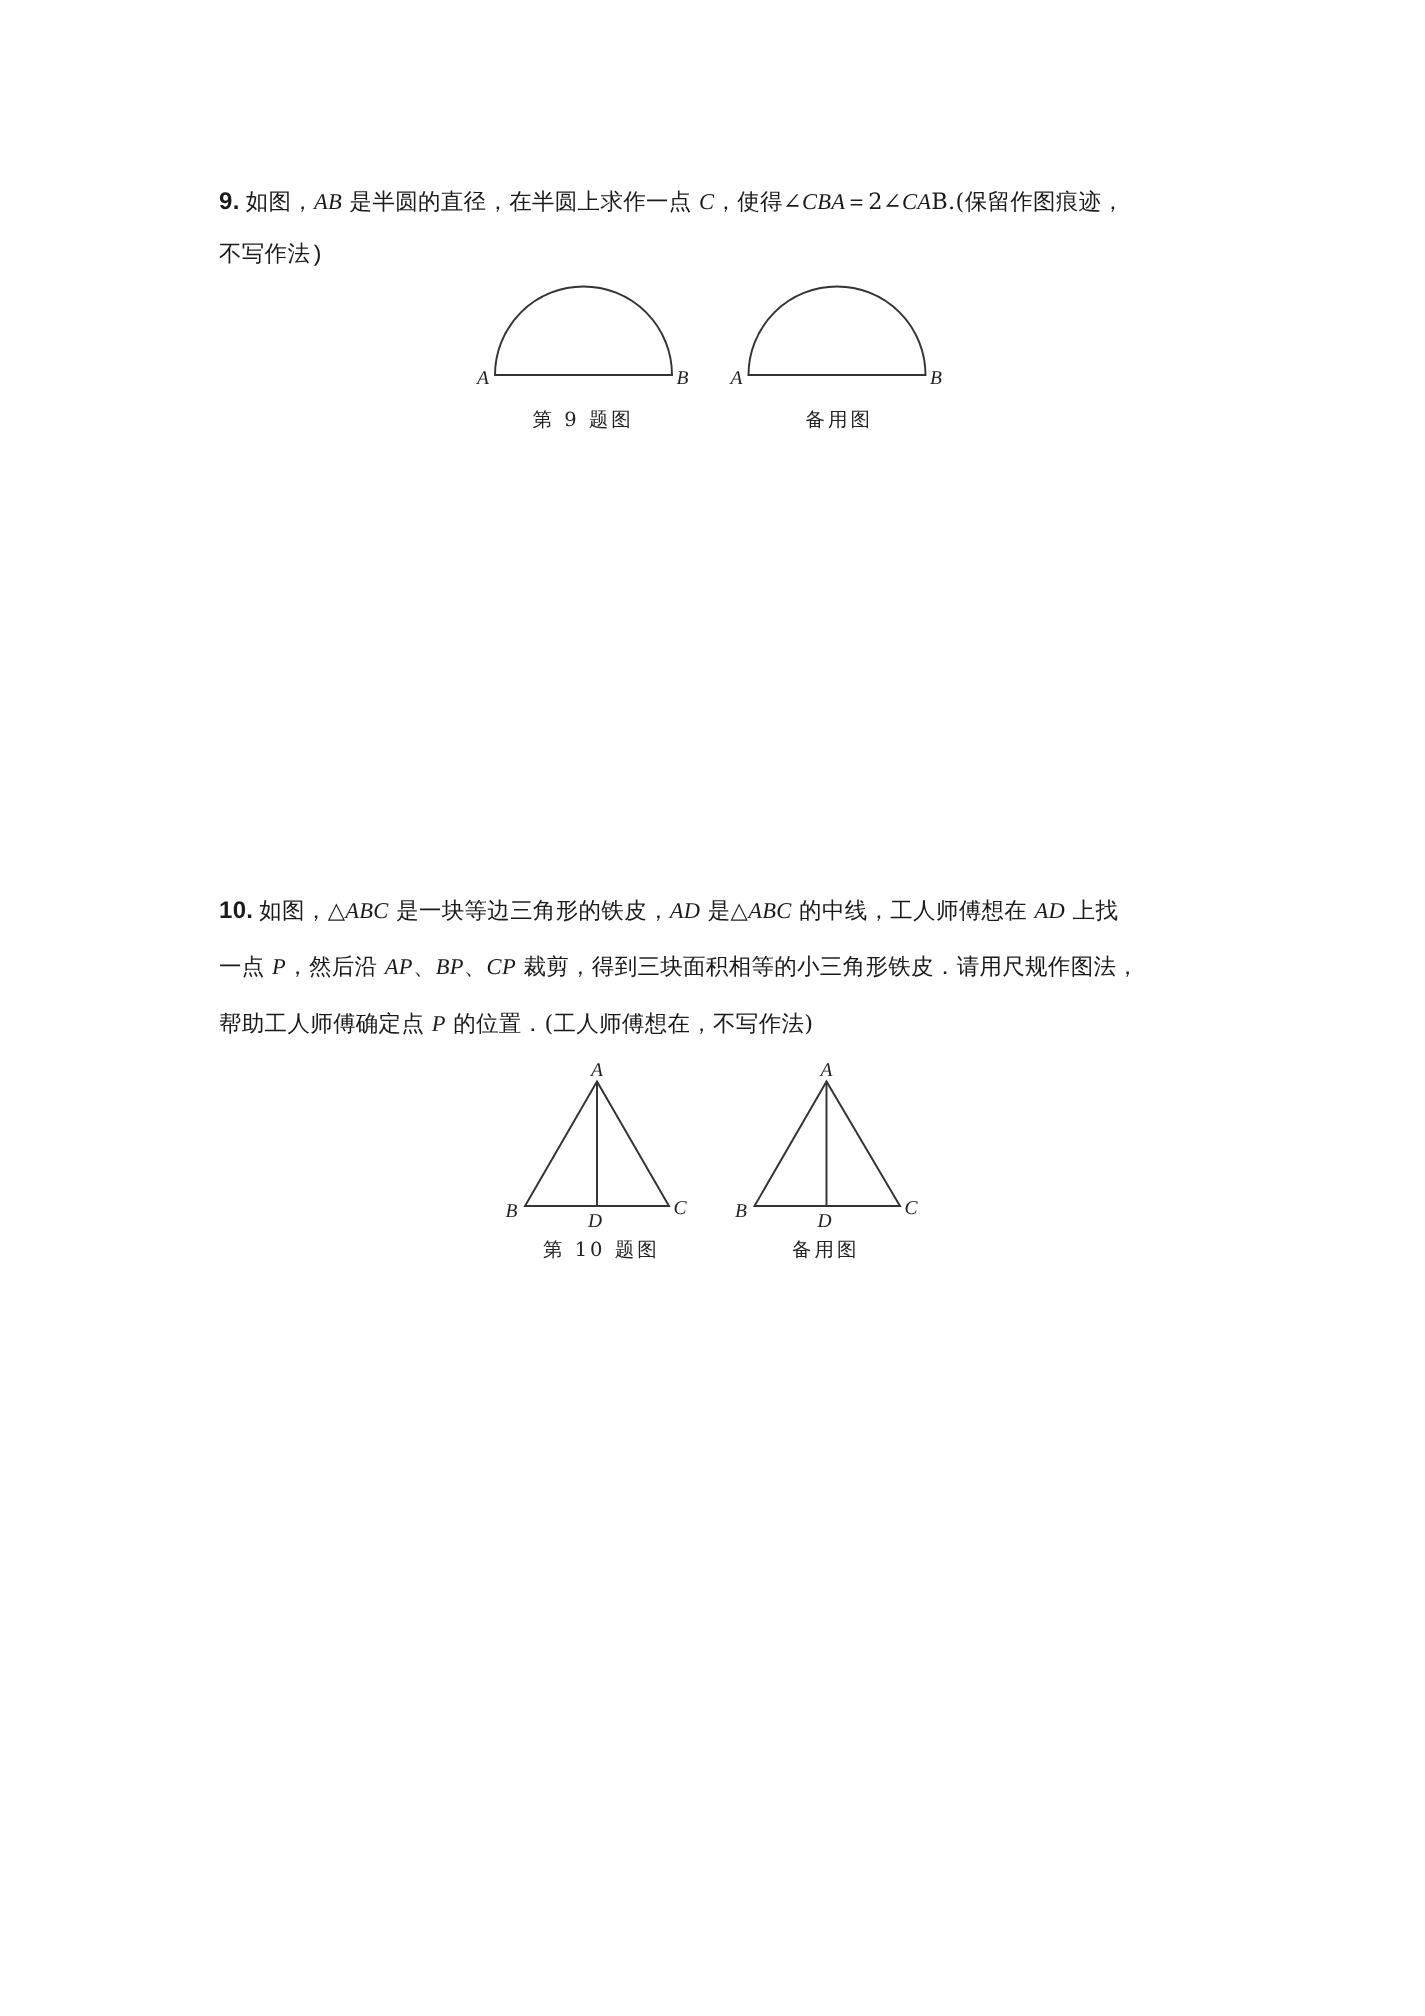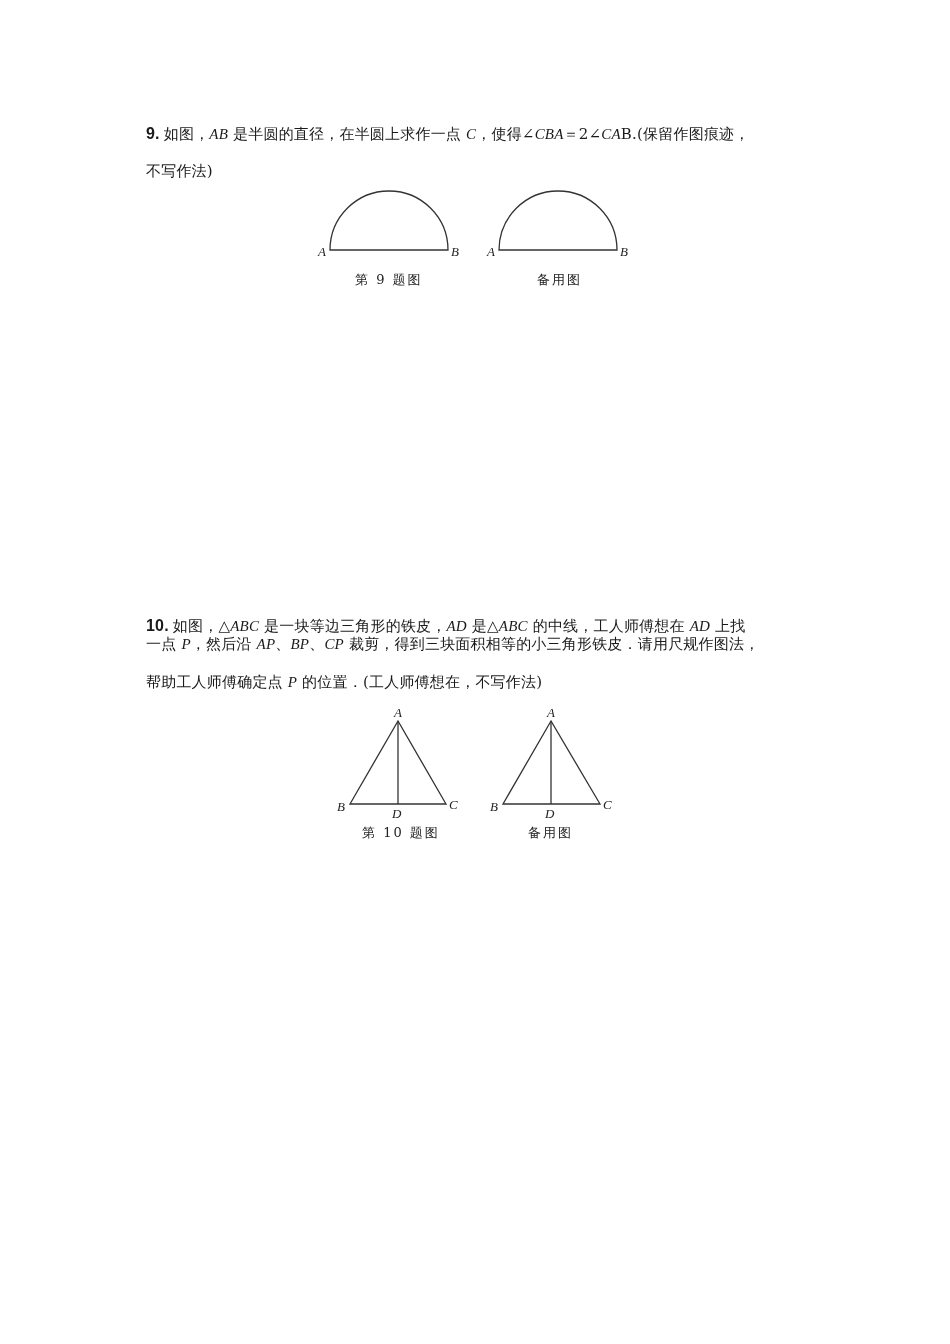--- a/index.html
+++ b/index.html
@@ -17,23 +17,23 @@
     svg { position: absolute; left: 0; top: 0; }
     .lbl { font-family: "Liberation Serif", serif; font-style: italic; font-size: 13px; fill: #222; }
     .cap { font-family: "DejaVu Serif", serif; font-size: 13px; fill: #222; letter-spacing: 2px; }
   </style>
 </head>
 <body>
 
 <div class="line" style="top:124px;">
   <span class="qnum">9.</span><span>如图，</span><span class="it">AB</span><span> 是半圆的直径，在半圆上求作一点 </span><span class="it">C</span><span>，使得∠</span><span class="it">CBA</span><span>＝2∠</span><span class="it">CA</span><span>B.(保留作图痕迹，</span>
 </div>
-<div class="line" style="top:161px;">不写作法)</div>
+<div class="line" style="top:161px;font-family:Liberation Mono, monospace;">不写作法)</div>
 
-<div class="line" style="top:616px;">
+<div class="line" style="top:597px;">
   <span class="qnum">10.</span><span>如图，△</span><span class="it">ABC</span><span> 是一块等边三角形的铁皮，</span><span class="it">AD</span><span> 是△</span><span class="it">ABC</span><span> 的中线，工人师傅想在 </span><span class="it">AD</span><span> 上找</span>
 </div>
 <div class="line" style="top:634px;">
   <span>一点 </span><span class="it">P</span><span>，然后沿 </span><span class="it">AP</span><span>、</span><span class="it">BP</span><span>、</span><span class="it">CP</span><span> 裁剪，得到三块面积相等的小三角形铁皮．请用尺规作图法，</span>
 </div>
 <div class="line" style="top:672px;">
   <span>帮助工人师傅确定点 </span><span class="it">P</span><span> 的位置．(工人师傅想在，不写作法)</span>
 </div>
 
 <svg width="950" height="1344">

